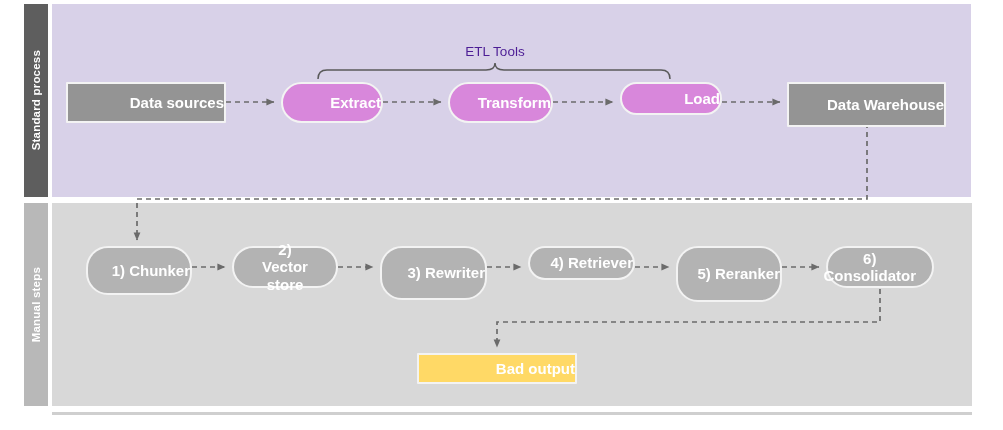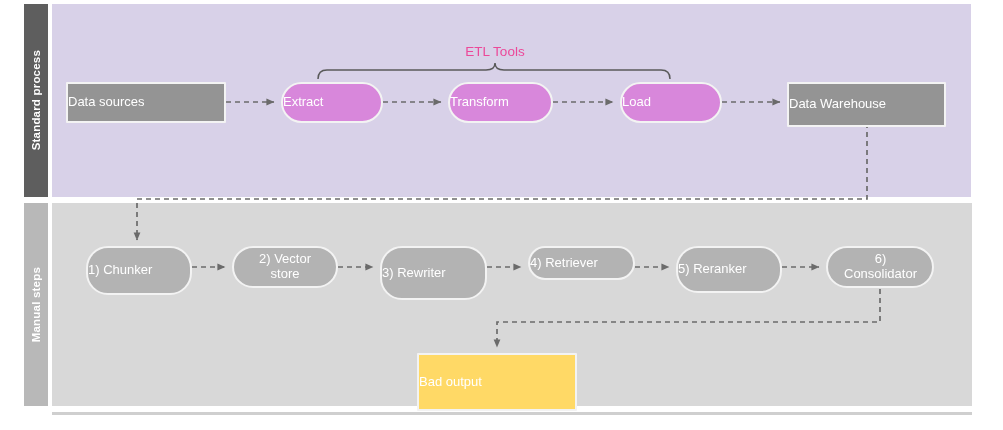--- a/index.html
+++ b/index.html
@@ -17,39 +17,39 @@
   #lane-top-body{left:52px;top:4px;width:919px;height:193px;background:#d8d1e8;}
   #lane-top-band{left:24px;top:4px;width:24px;height:193px;background:#5e5e5e;}
 
   #lane-bot-body{left:52px;top:203px;width:920px;height:203px;background:#d8d8d8;}
   #lane-bot-band{left:24px;top:203px;width:24px;height:203px;background:#b8b8b8;}
 
   #bottom-rule{position:absolute;left:52px;top:412px;width:920px;height:3px;background:#cfcfcf;}
 
   
   .node{
-    position:absolute;display:flex;align-items:center;justify-content:flex-start;
-    text-align:center;color:#ffffff;font-weight:normal;font-size:13px;line-height:1.15;
+    position:absolute;display:flex;align-items:center;justify-content:flex-end;
+    text-align:center;color:#ffffff;font-weight:bold;font-size:15px;line-height:1.15;
     box-sizing:border-box;border:2px solid #f3f3f3;
   }
   .rect{border-radius:1px;}
   .pill{border-radius:22px;}
   .gray-node{background:#949494;}
   .purple-node{background:#d munged;}
   .purple-node{background:#d887db;}
   .gray-pill{background:#b3b3b3;}
   .yellow-node{background:#ffd966;}
 
   
   #wires{position:absolute;left:0;top:0;width:1003px;height:430px;pointer-events:none;}
 
   
   #etl-label{
     position:absolute;left:420px;top:44px;width:150px;text-align:center;
-    color:#ec4899;font-size:13.5px;font-weight:normal;
+    color:#4c1d95;font-size:13.5px;font-weight:normal;
   }
 </style>
 </head>
 <body>
 
 <div id="canvas">
 
   <div class="lane" id="lane-top-body"></div>
   <div class="lane-band" id="lane-top-band">
     <span>Standard process</span>
@@ -96,21 +96,21 @@
   </div>
 
   <div class="node pill purple-node" style="left:281px;top:82px;width:102px;height:41px;">
     <span>Extract</span>
   </div>
 
   <div class="node pill purple-node" style="left:448px;top:82px;width:105px;height:41px;">
     <span>Transform</span>
   </div>
 
-  <div class="node pill purple-node" style="left:620px;top:82px;width:102px;height:41px;">
+  <div class="node pill purple-node" style="left:620px;top:82px;width:102px;height:33px;">
     <span>Load</span>
   </div>
 
   <div class="node rect gray-node" style="left:787px;top:82px;width:159px;height:45px;">
     <span>Data Warehouse</span>
   </div>
 
   <div class="node pill gray-pill" style="left:86px;top:246px;width:106px;height:49px;">
     <span>1) Chunker</span>
   </div>
@@ -120,25 +120,25 @@
   </div>
 
   <div class="node pill gray-pill" style="left:380px;top:246px;width:107px;height:54px;">
     <span>3) Rewriter</span>
   </div>
 
   <div class="node pill gray-pill" style="left:528px;top:246px;width:107px;height:34px;">
     <span>4) Retriever</span>
   </div>
 
-  <div class="node pill gray-pill" style="left:676px;top:246px;width:106px;height:47px;">
+  <div class="node pill gray-pill" style="left:676px;top:246px;width:106px;height:56px;">
     <span>5) Reranker</span>
   </div>
 
   <div class="node pill gray-pill" style="left:826px;top:246px;width:108px;height:42px;padding:0 16px;">
     <span>6) Consolidator</span>
   </div>
 
-  <div class="node rect yellow-node" style="left:417px;top:353px;width:160px;height:58px;">
+  <div class="node rect yellow-node" style="left:417px;top:353px;width:160px;height:31px;">
     <span>Bad output</span>
   </div>
 
 </div>
 
 </body></html>

